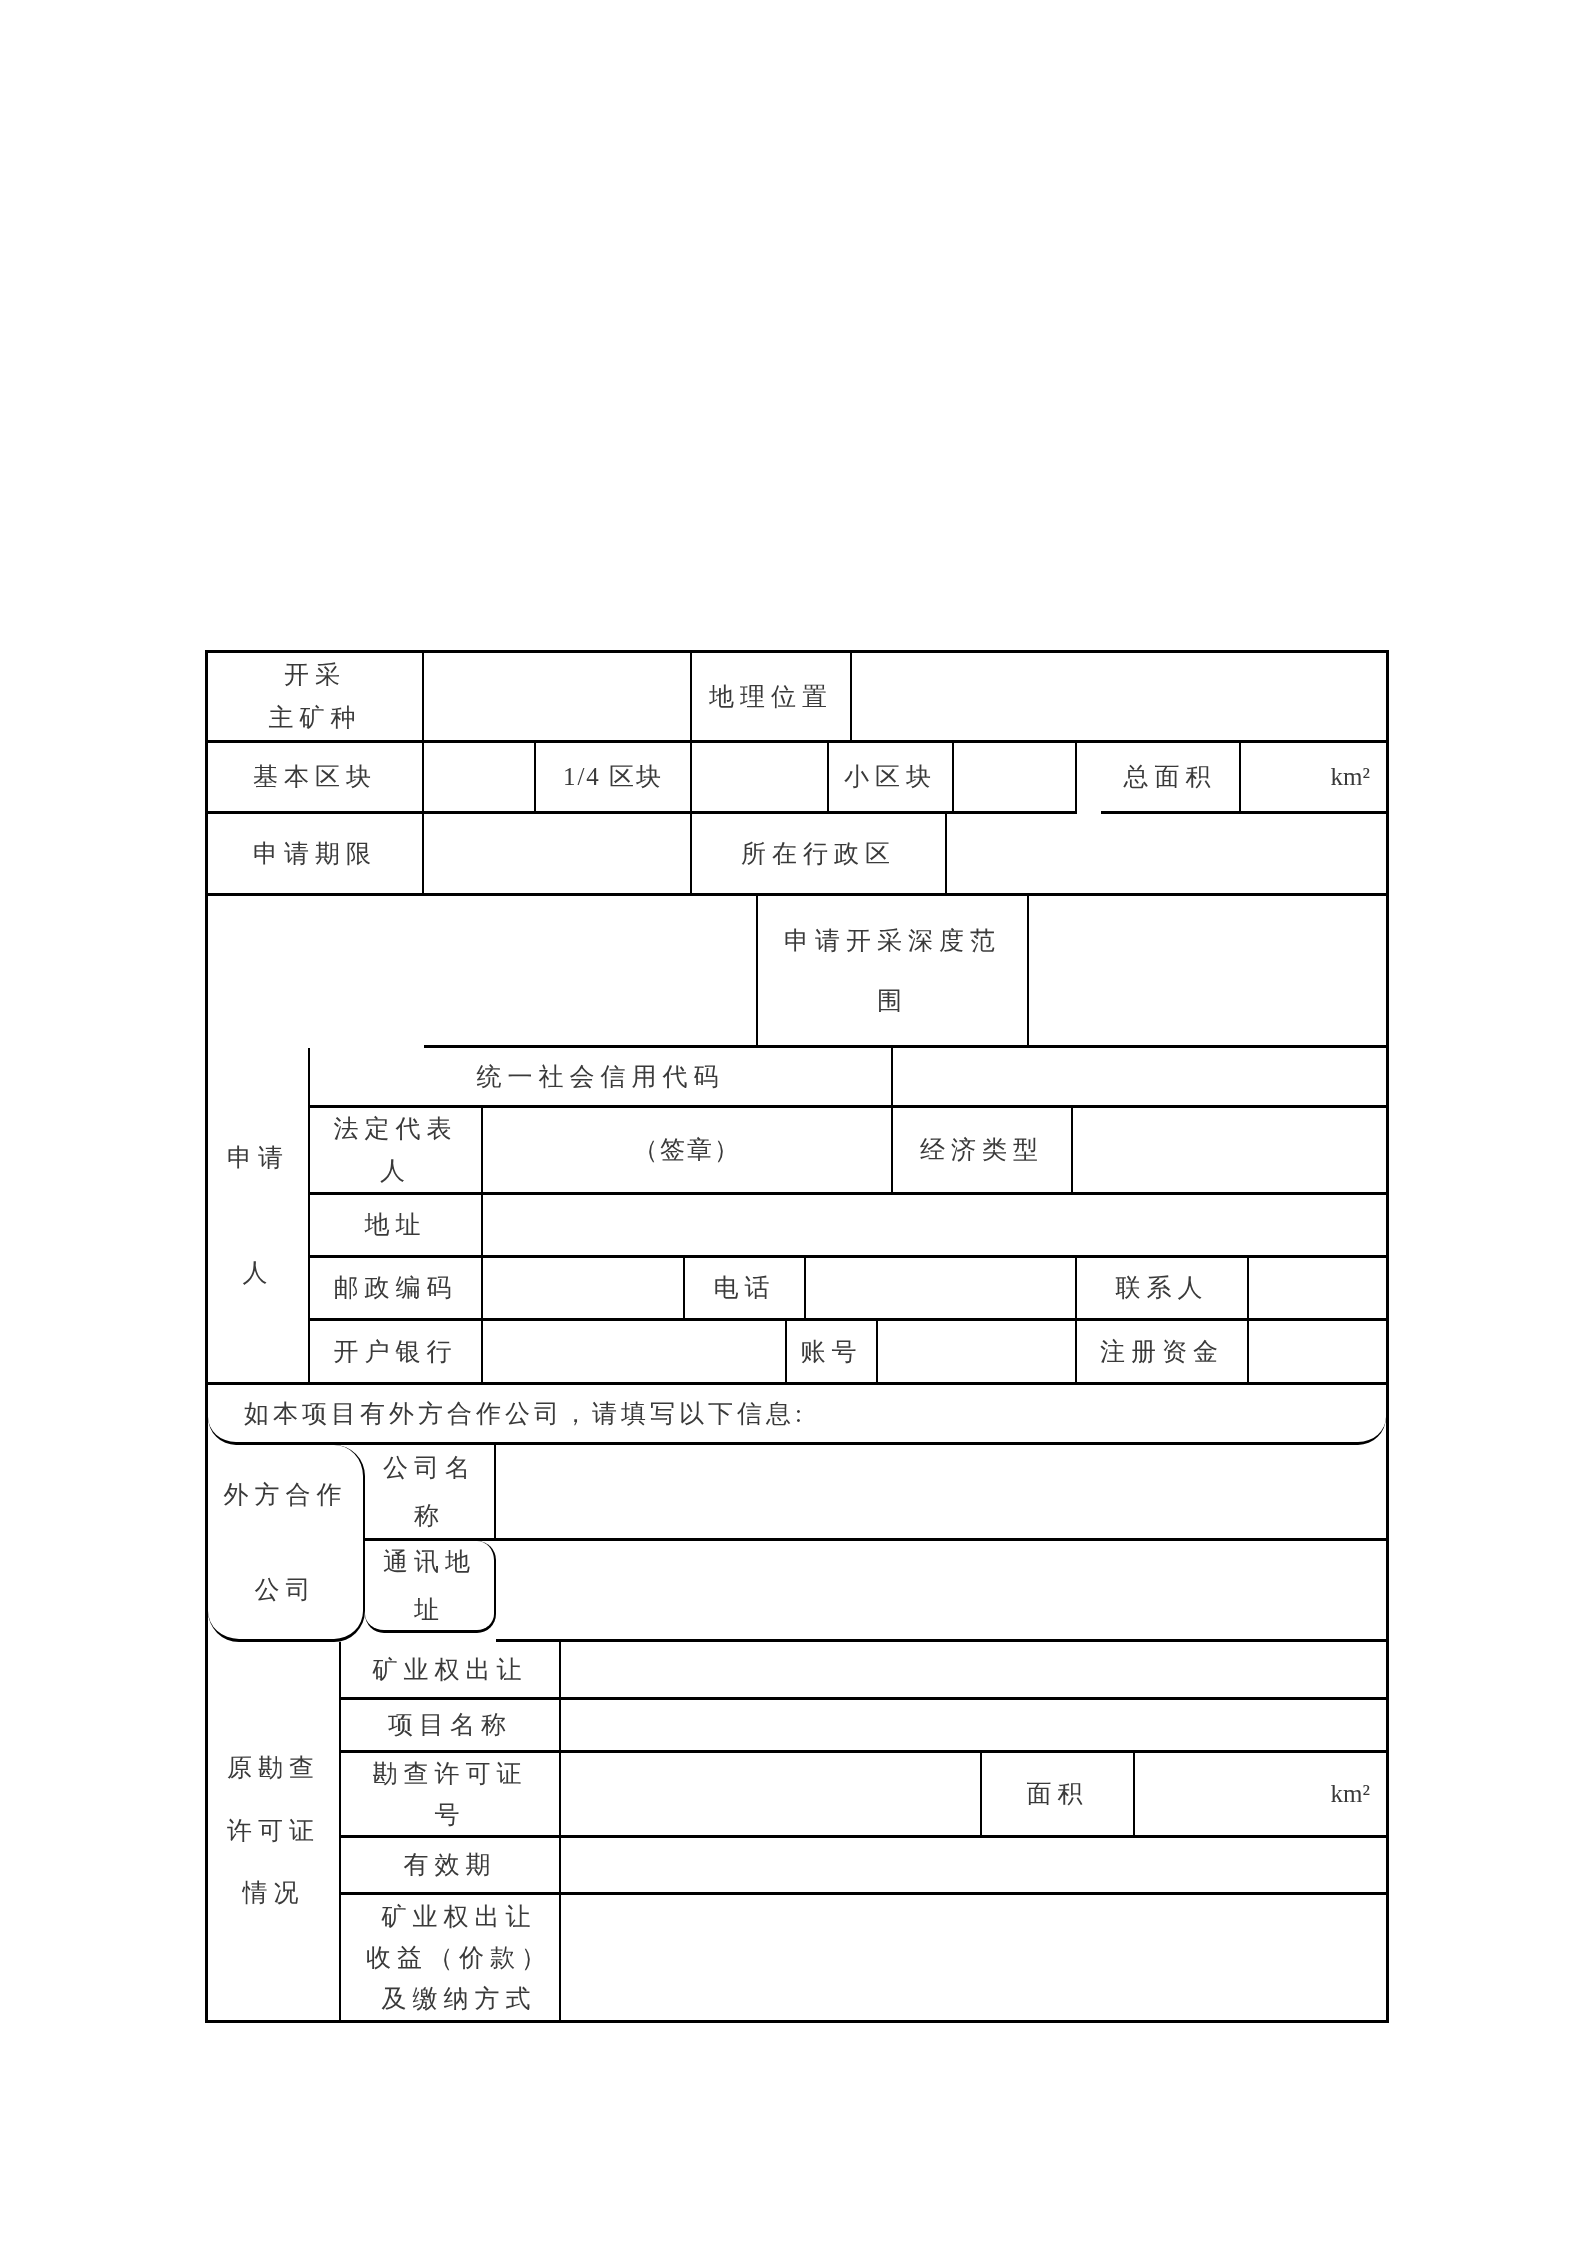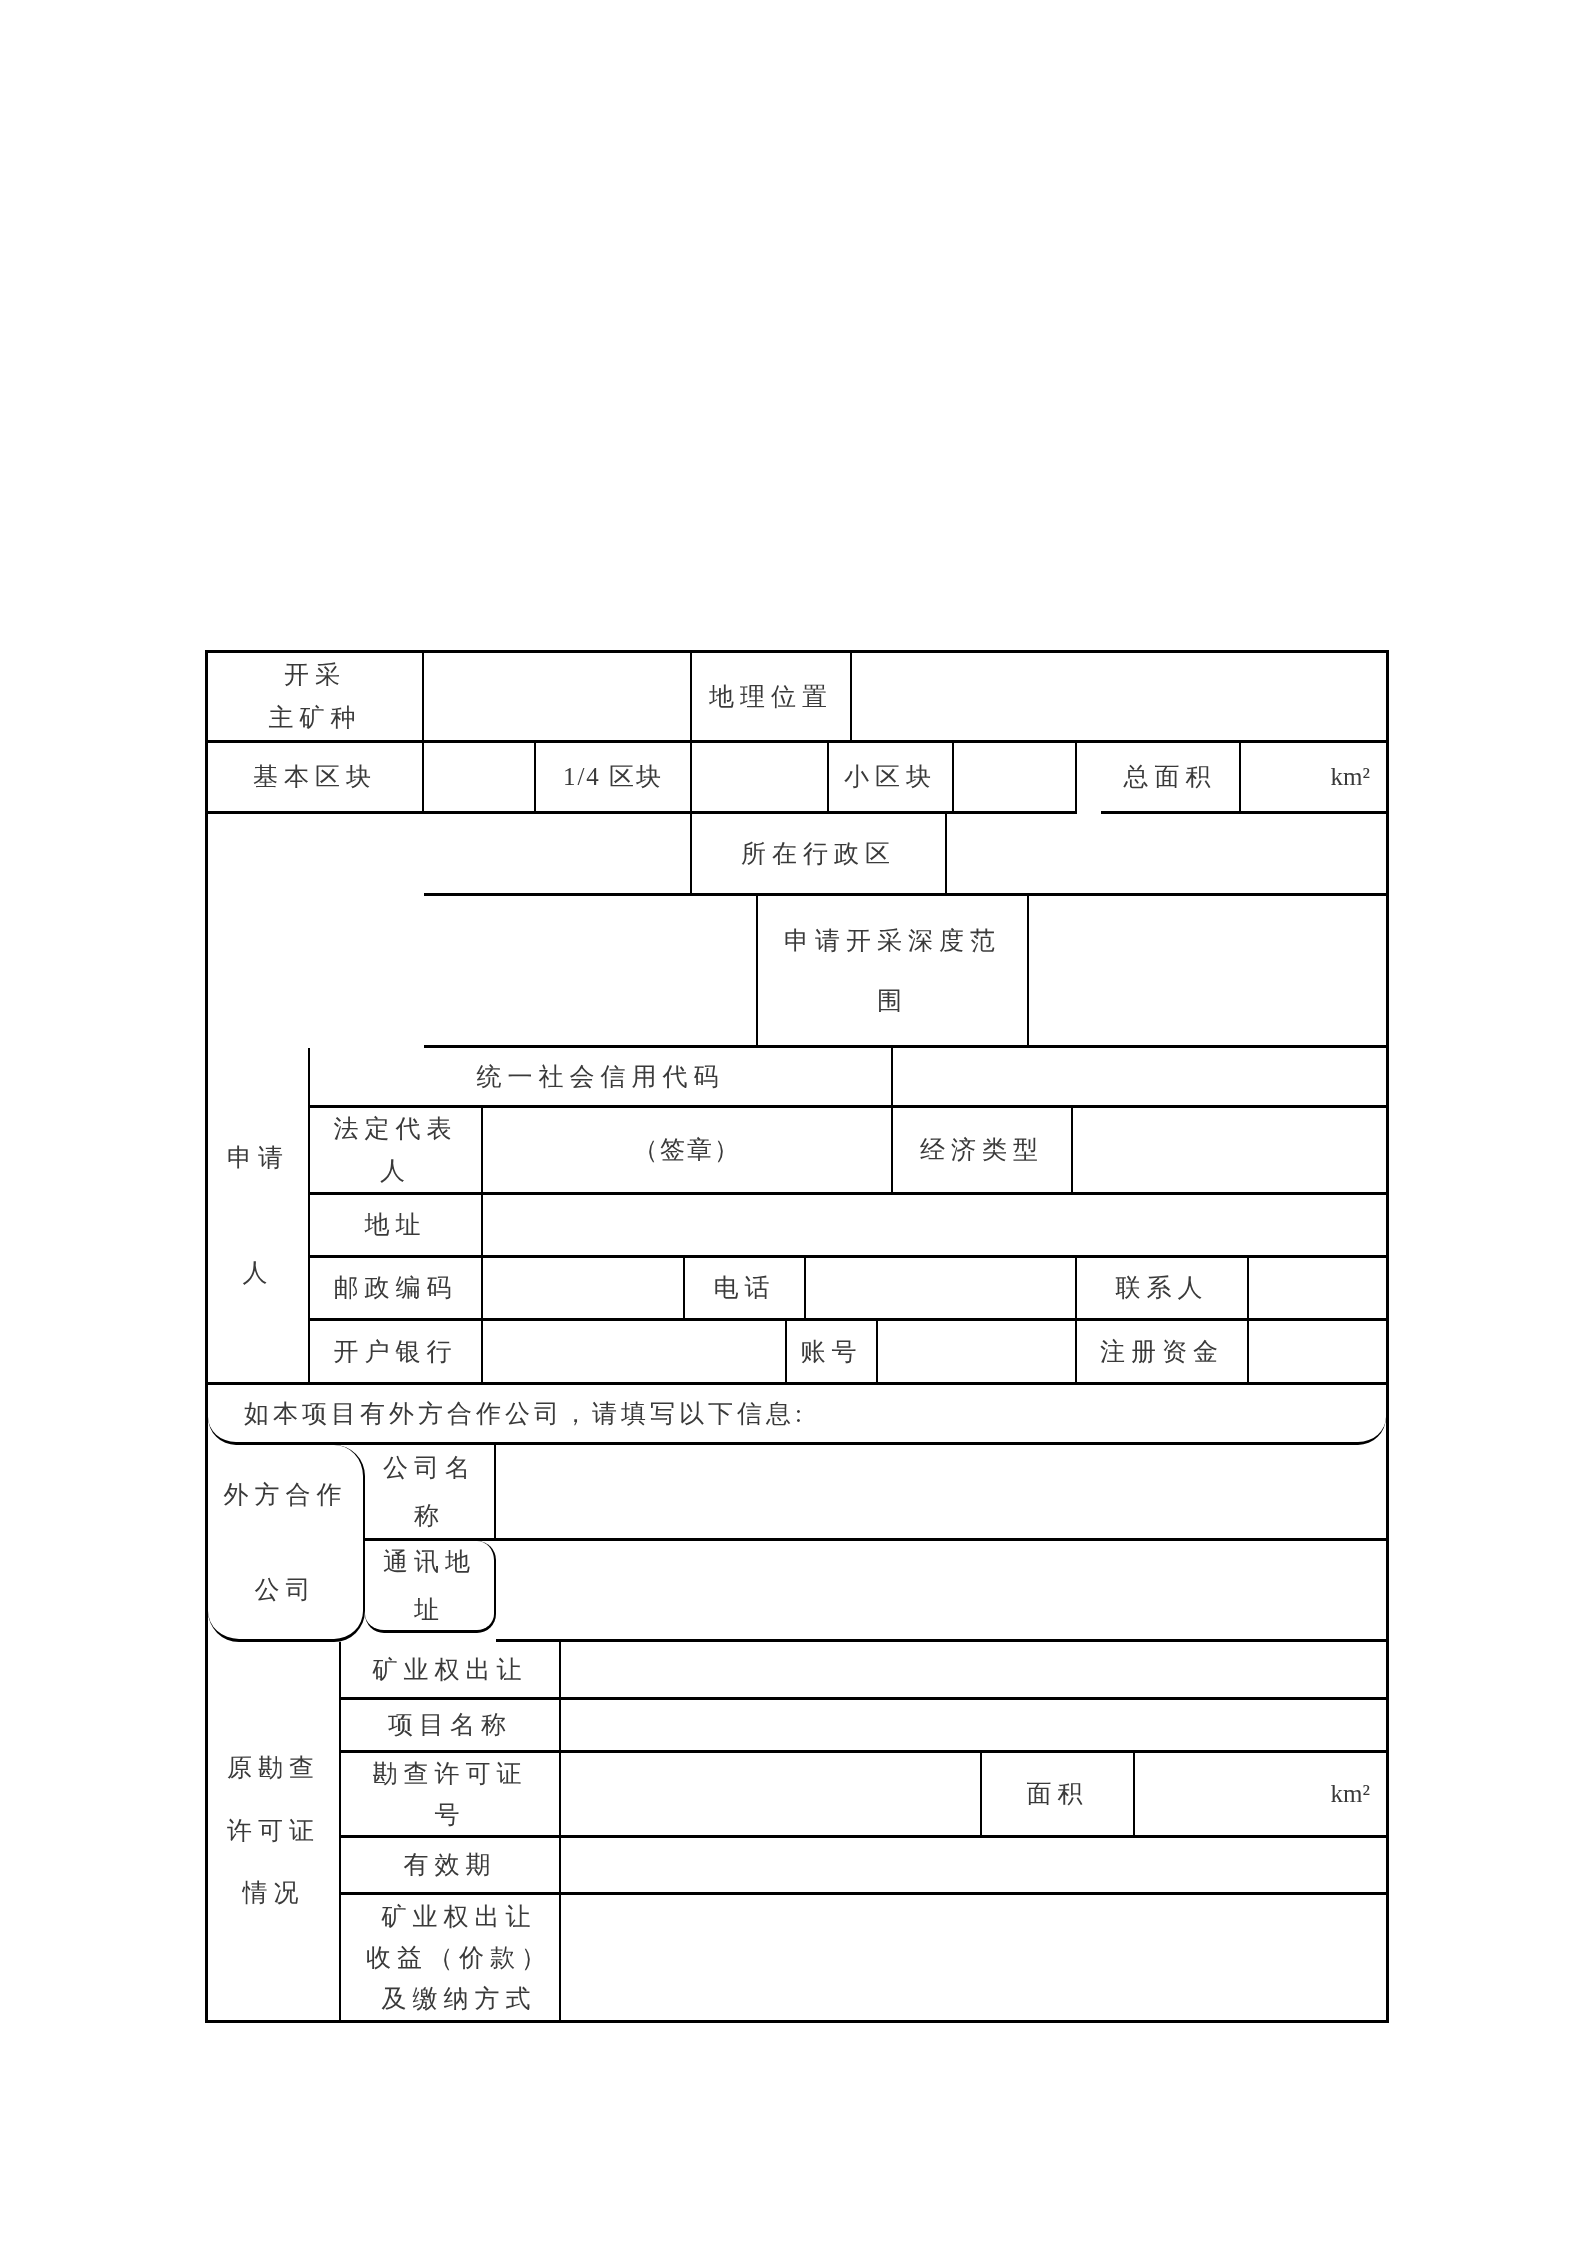--- a/index.html
+++ b/index.html
@@ -59,20 +59,21 @@
 
     <div class="c" style="left:0;top:90px;width:216px;height:71px;">基本区块</div>
     <div class="c" style="left:216px;top:90px;width:112px;height:71px;"></div>
     <div class="c nosp" style="left:328px;top:90px;width:156px;height:71px;">1/4 区块</div>
     <div class="c" style="left:484px;top:90px;width:137px;height:71px;"></div>
     <div class="c" style="left:621px;top:90px;width:125px;height:71px;">小区块</div>
     <div class="c" style="left:746px;top:90px;width:123px;height:71px;"></div>
     <div class="c" style="left:869px;top:90px;width:140px;height:71px;margin-left:24px;">总面积</div>
     <div class="c er right" style="left:1009px;top:90px;width:169px;height:71px;">km²</div>
 
+    <div class="c" style="left:0;top:161px;width:216px;height:82px;">申请期限</div>
     <div class="c" style="left:216px;top:161px;width:268px;height:82px;"></div>
     <div class="c" style="left:484px;top:161px;width:255px;height:82px;">所在行政区</div>
     <div class="c er" style="left:739px;top:161px;width:439px;height:82px;"></div>
 
     <div class="c" style="left:216px;top:243px;width:334px;height:152px;"></div>
     <div class="c lh24" style="left:550px;top:243px;width:271px;height:152px;">申请开采深度范
 围</div>
     <div class="c er" style="left:821px;top:243px;width:357px;height:152px;"></div>
 
     <div class="c lh46" style="left:0;top:395px;width:102px;height:337px;">申请

